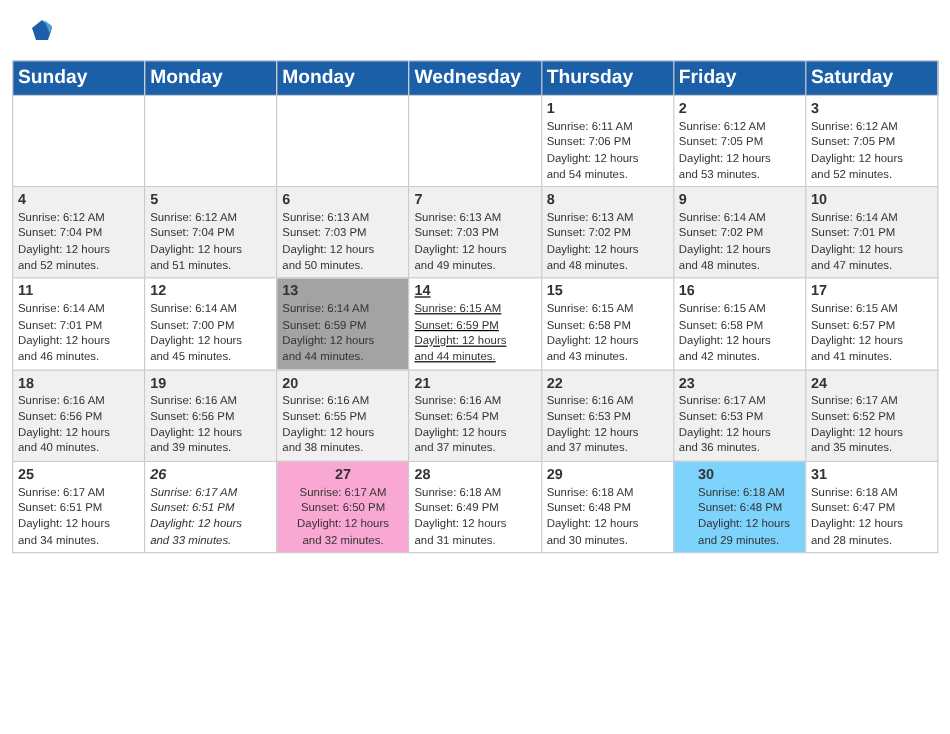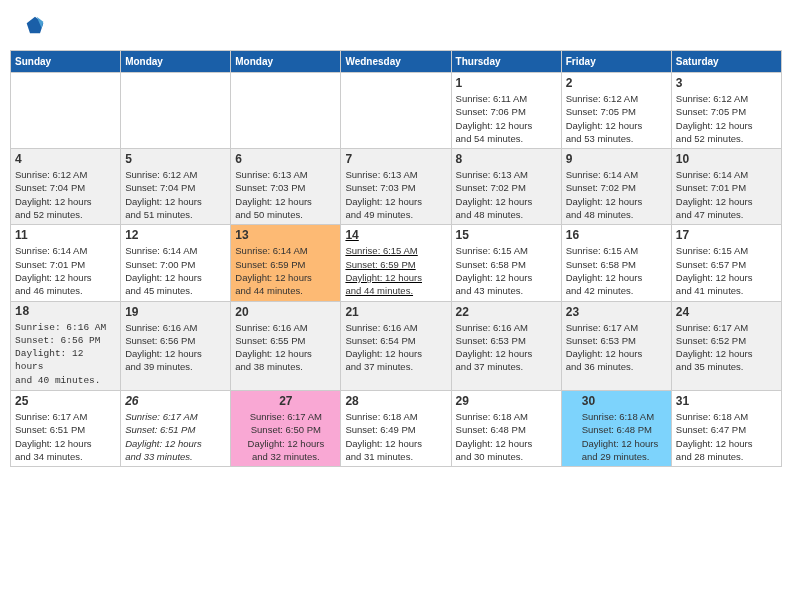--- a/index.html
+++ b/index.html
@@ -57,21 +57,21 @@
     .calendar {
       width: 100%;
       border-collapse: collapse;
       font-size: 10.5px;
     }
     .calendar th {
       background-color: #1a5fa8;
       color: white;
       padding: 5px 4px;
       text-align: left;
-      font-size: 10px;
+      font-size: 16px;
       border: 1px solid #ccc;
     }
     .calendar td {
       border: 1px solid #ccc;
       vertical-align: top;
       padding: 3px 4px;
       width: calc(100%/7);
       min-height: 80px;
       background: #fff;
     }
@@ -216,21 +216,21 @@
 Daylight: 12 hours
 and 46 minutes.</div>
         </td>
         <td style="background: rgb(255, 255, 255);">
           <span class="day-number">12</span>
           <div class="day-info" style="white-space: pre-line;">Sunrise: 6:14 AM
 Sunset: 7:00 PM
 Daylight: 12 hours
 and 45 minutes.</div>
         </td>
-        <td style="background: #fdba74;">
+        <td style="background: #a3a3a3;">
           <span class="day-number">13</span>
           <div class="day-info" style="white-space: pre-line;">Sunrise: 6:14 AM
 Sunset: 6:59 PM
 Daylight: 12 hours
 and 44 minutes.</div>
         </td>
         <td style="background: rgb(255, 255, 255); text-decoration: underline;">
           <span class="day-number">14</span>
           <div class="day-info" style="white-space: pre-line;">Sunrise: 6:15 AM
 Sunset: 6:59 PM
@@ -253,21 +253,21 @@
         </td>
         <td style="background: rgb(255, 255, 255);">
           <span class="day-number">17</span>
           <div class="day-info" style="white-space: pre-line;">Sunrise: 6:15 AM
 Sunset: 6:57 PM
 Daylight: 12 hours
 and 41 minutes.</div>
         </td>
       </tr>
       <tr>
-        <td style="background: rgb(240, 240, 240); font-family: Liberation Mono, monospace;">
+        <td style="background: rgb(240, 240, 240);">
           <span class="day-number">18</span>
           <div class="day-info" style="white-space: pre-line;">Sunrise: 6:16 AM
 Sunset: 6:56 PM
 Daylight: 12 hours
 and 40 minutes.</div>
         </td>
         <td style="background: rgb(240, 240, 240);">
           <span class="day-number">19</span>
           <div class="day-info" style="white-space: pre-line;">Sunrise: 6:16 AM
 Sunset: 6:56 PM

